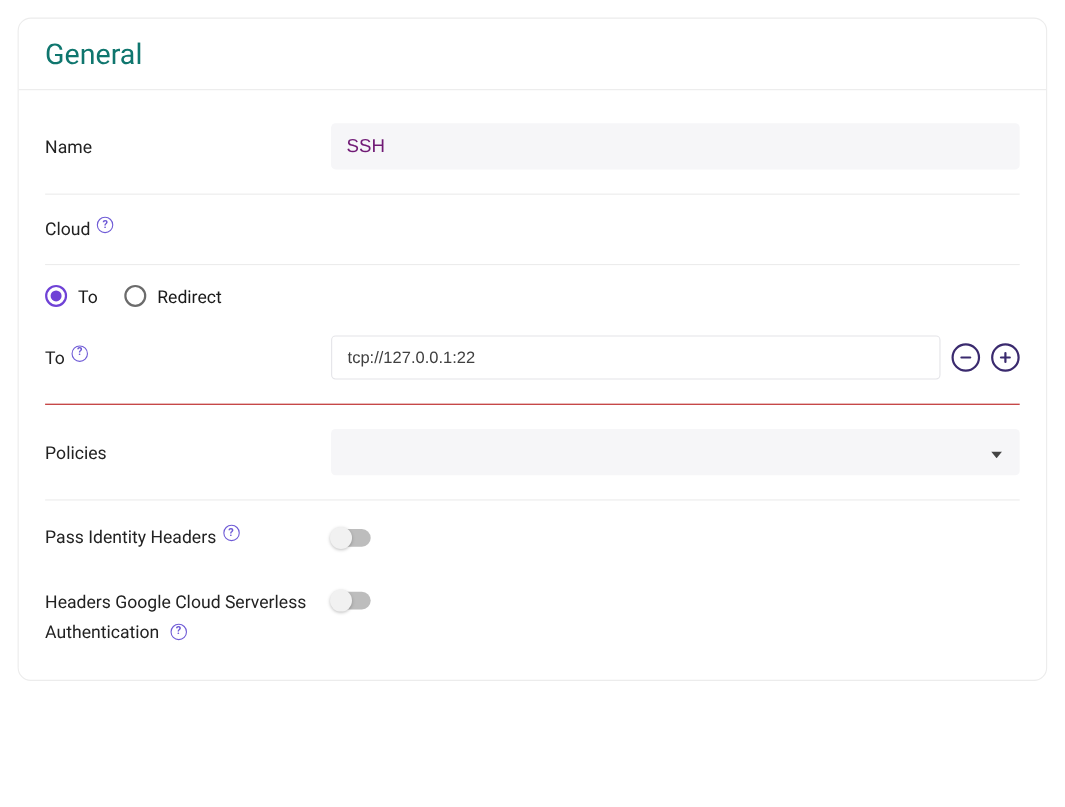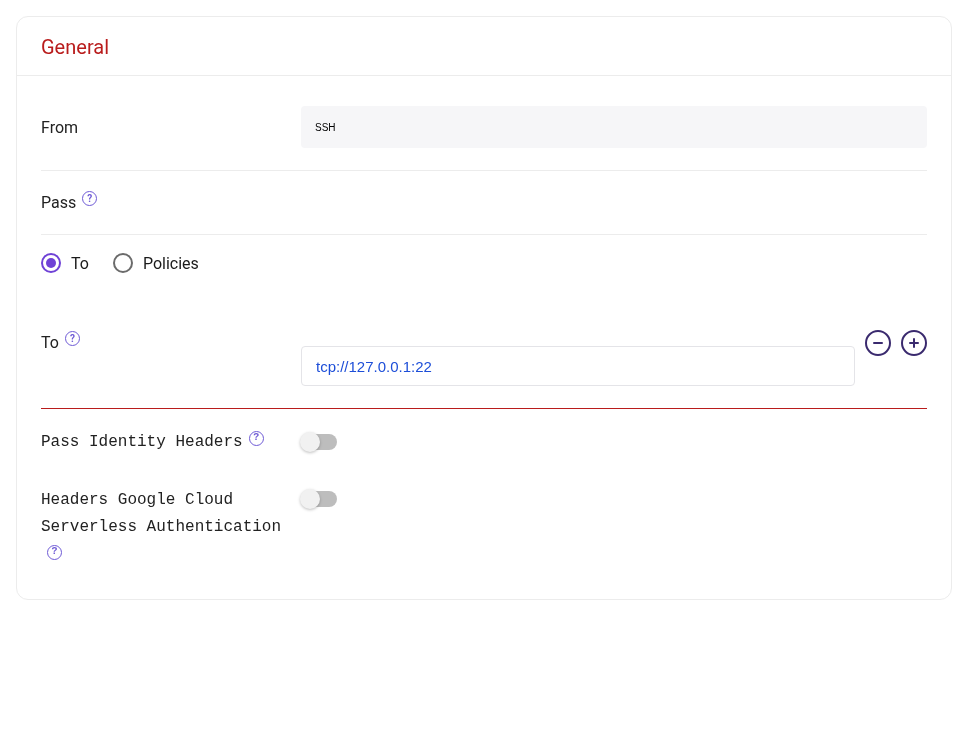--- a/index.html
+++ b/index.html
@@ -14,57 +14,57 @@
     margin: 16px;
     border: 1px solid #ececec;
     border-radius: 12px;
     background: #fff;
   }
   .card-header {
     padding: 18px 24px 16px 24px;
     border-bottom: 1px solid #ececec;
   }
   .card-header h2 {
-    font-size: 20px;
+    font-size: 26px;
     font-weight: 400;
-    color: #b91c1c;
+    color: #0f766e;
   }
   .card-body {
     padding: 8px 24px 24px 24px;
   }
   .row {
     display: flex;
     align-items: center;
     padding: 22px 0;
     border-bottom: 1px solid #ececec;
   }
   .row:last-child { border-bottom: none; }
-  .row.no-border { border-bottom: none; font-family: Liberation Mono, monospace; }
+  .row.no-border { border-bottom: none; }
   .label-col {
     width: 260px;
     flex-shrink: 0;
     display: flex;
     align-items: center;
     font-size: 16px;
     color: #222;
   }
   .field-col {
     flex: 1;
     display: flex;
     align-items: center;
   }
   .text-input, .select-input {
     width: 100%;
     height: 42px;
     background: #f6f6f8;
     border: none;
     border-radius: 4px;
     padding: 0 14px;
-    font-size: 10px;
-    color: #000000;
+    font-size: 17px;
+    color: #701a75;
     outline: none;
   }
   .help-icon {
     display: inline-flex;
     align-items: center;
     justify-content: center;
     width: 15px;
     height: 15px;
     border: 1.5px solid #6f5bd6;
     border-radius: 50%;
@@ -117,23 +117,22 @@
     border-bottom: 1px solid #ececec;
   }
   .to-input {
     flex: 1;
     height: 40px;
     border: 1px solid #e4e4e8;
     background: #fff;
     border-radius: 4px;
     padding: 0 14px;
     font-size: 15px;
-    color: #1d4ed8;
+    color: #404040;
     outline: none;
-    margin-top: 47px;
   }
   .round-btn {
     width: 26px;
     height: 26px;
     border-radius: 50%;
     border: 2px solid #3a2a6e;
     background: #fff;
     display: flex;
     align-items: center;
     justify-content: center;
@@ -180,42 +179,42 @@
 <body>
 
 <div class="card">
   <div class="card-header">
     <h2>General</h2>
   </div>
 
   <div class="card-body">
 
     <div class="row">
-      <div class="label-col">From</div>
+      <div class="label-col">Name</div>
       <div class="field-col">
         <input type="text" class="text-input" value="SSH" style="">
       </div>
     </div>
 
     <div class="row">
       <div class="label-col">
-        <span>Pass</span>
+        <span>Cloud</span>
         <span class="help-icon">?</span>
       </div>
     </div>
 
     <div style="border-bottom:1px solid #b91c1c;">
       <div class="radio-group">
         <div class="radio-option">
           <span class="radio-circle selected"></span>
           <span>To</span>
         </div>
         <div class="radio-option">
           <span class="radio-circle unselected"></span>
-          <span>Policies</span>
+          <span>Redirect</span>
         </div>
       </div>
 
       <div class="to-row" style="border-bottom:none;">
         <div class="label-col">
           <span>To</span>
           <span class="help-icon">?</span>
         </div>
         <div class="field-col" style="align-items:center;">
           <input type="text" class="to-input" value="tcp://127.0.0.1:22" style="">
@@ -227,20 +226,33 @@
           <div class="round-btn">
             <svg width="12" height="12" viewBox="0 0 12 12">
                 <line x1="2" y1="6" x2="10" y2="6" stroke="currentColor" stroke-width="2" stroke-linecap="round"></line>
                 <line x1="6" y1="2" x2="6" y2="10" stroke="currentColor" stroke-width="2" stroke-linecap="round"></line>
               </svg>
           </div>
         </div>
       </div>
     </div>
 
+    <div class="row">
+      <div class="label-col">Policies</div>
+      <div class="field-col">
+        <div class="select-wrap">
+          <input type="text" class="text-input" readonly="" value="" style="">
+          <span class="select-caret">
+            <svg width="10" height="6" viewBox="0 0 10 6">
+                <path d="M0 0 L5 6 L10 0 Z" fill="#444"></path>
+              </svg>
+          </span>
+        </div>
+      </div>
+    </div>
 
     <div class="row no-border pad-top">
       <div class="label-col">
         <span>Pass Identity Headers</span>
         <span class="help-icon">?</span>
       </div>
       <div class="field-col">
         <div class="toggle"></div>
       </div>
     </div>

